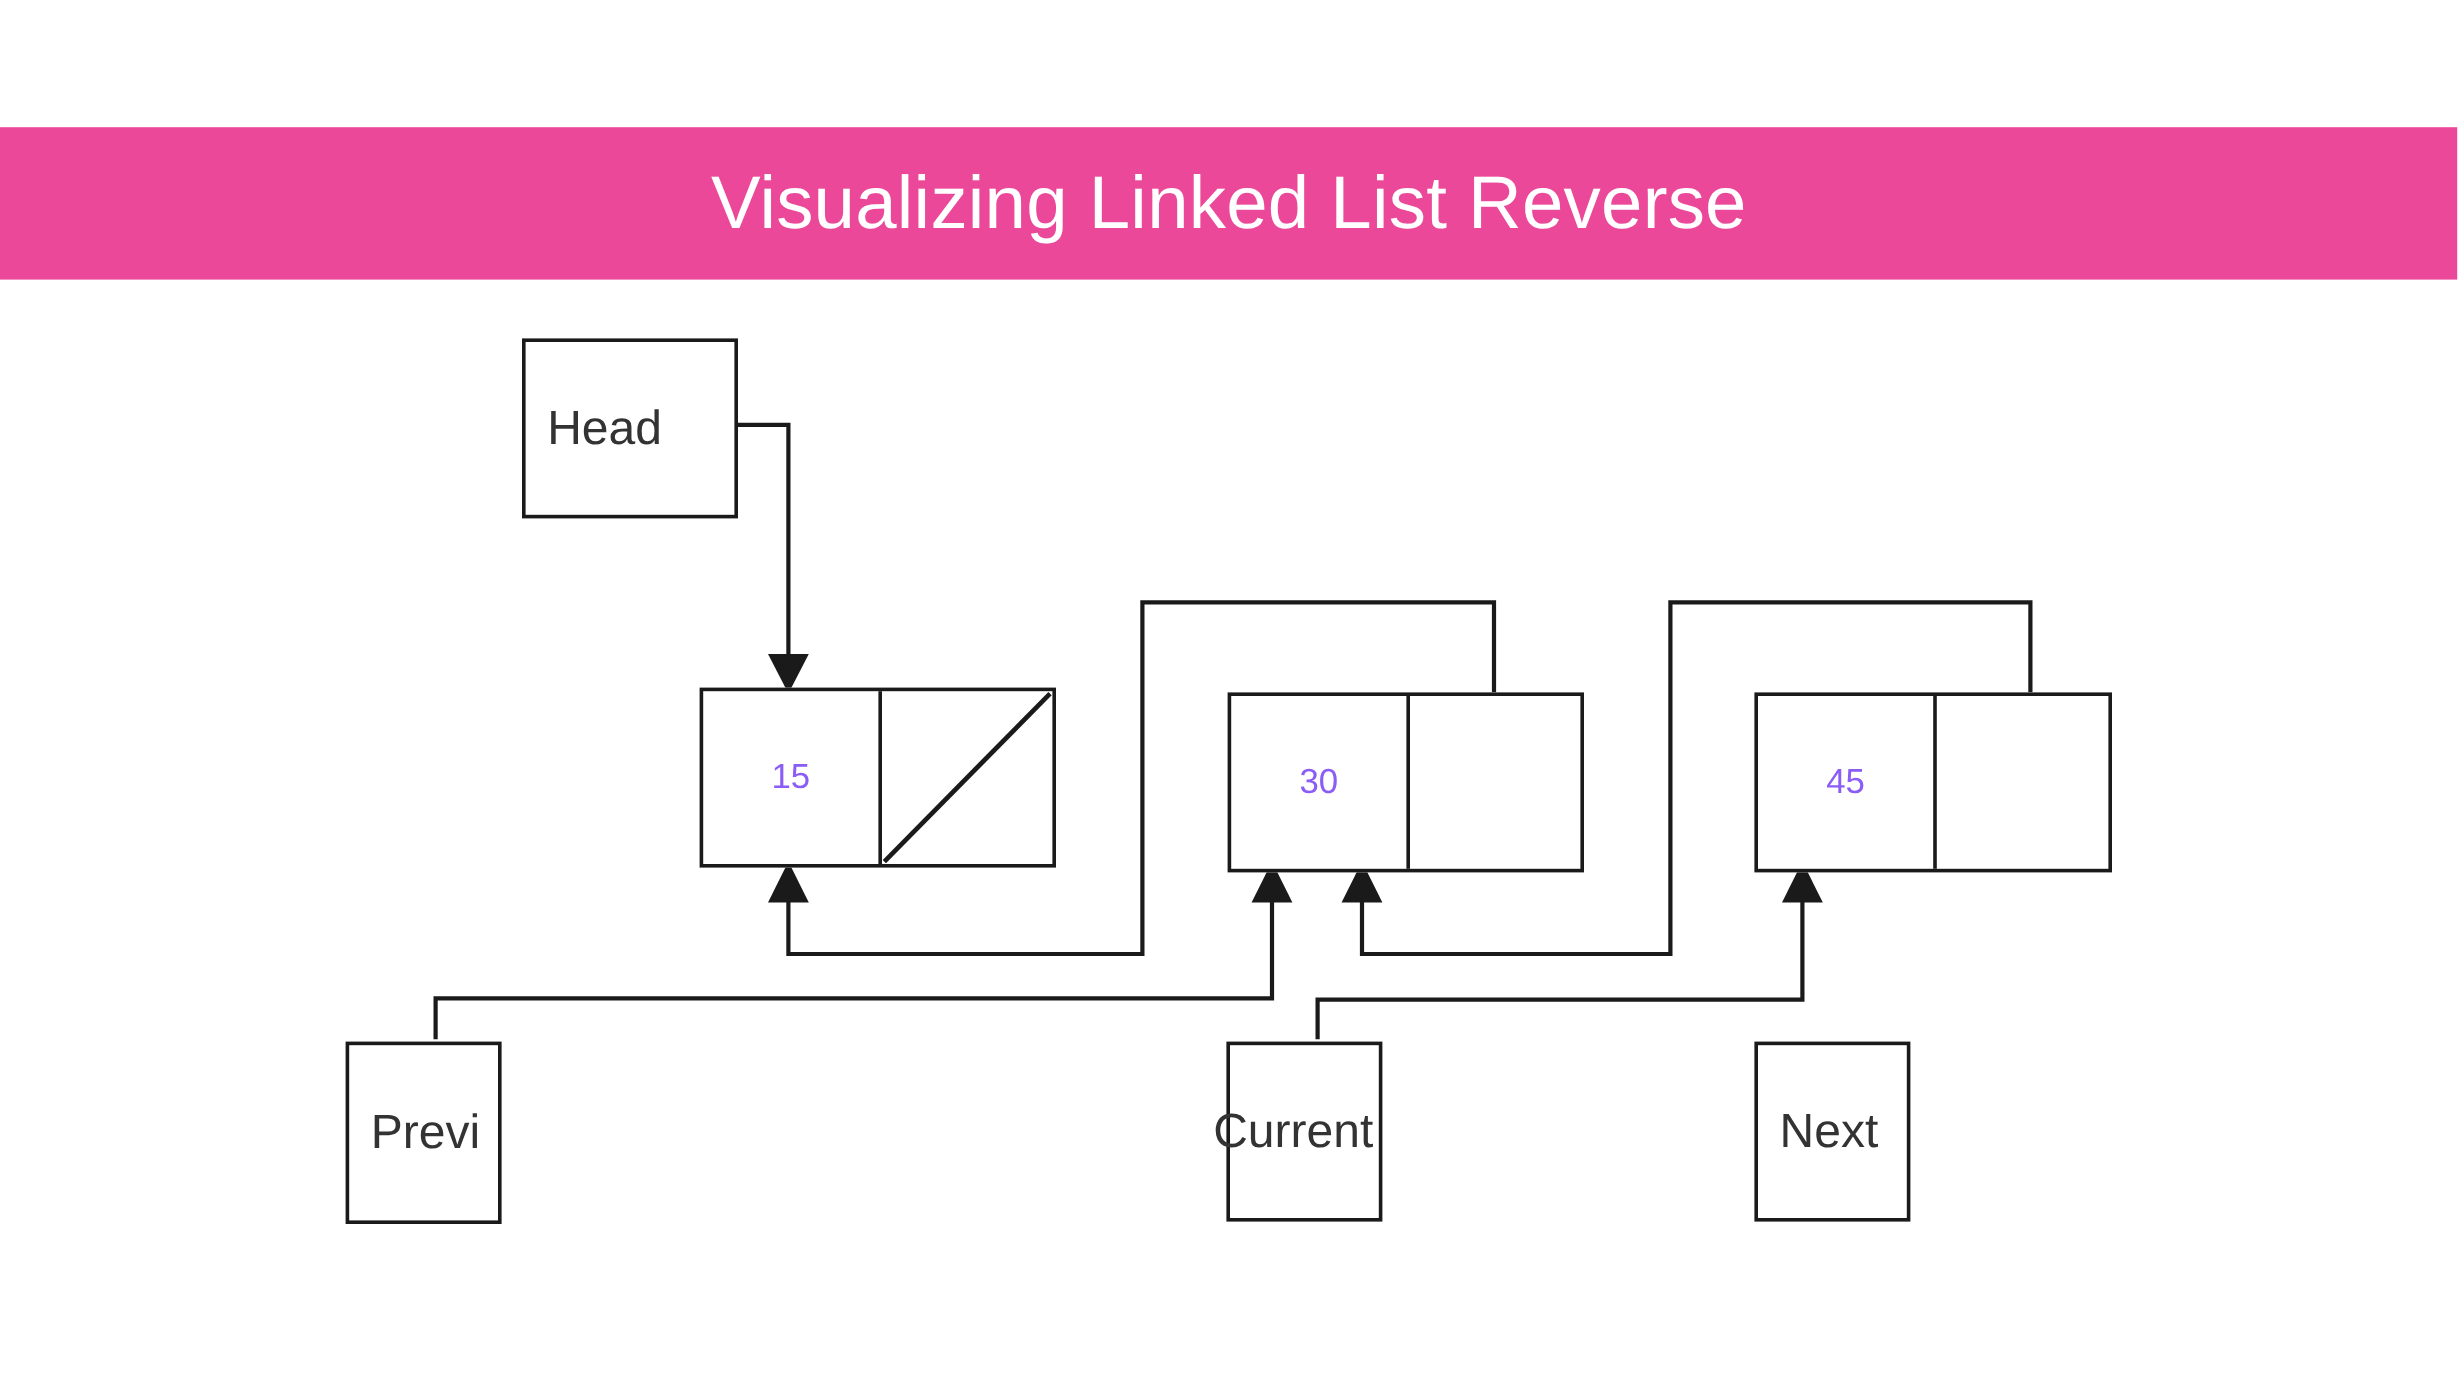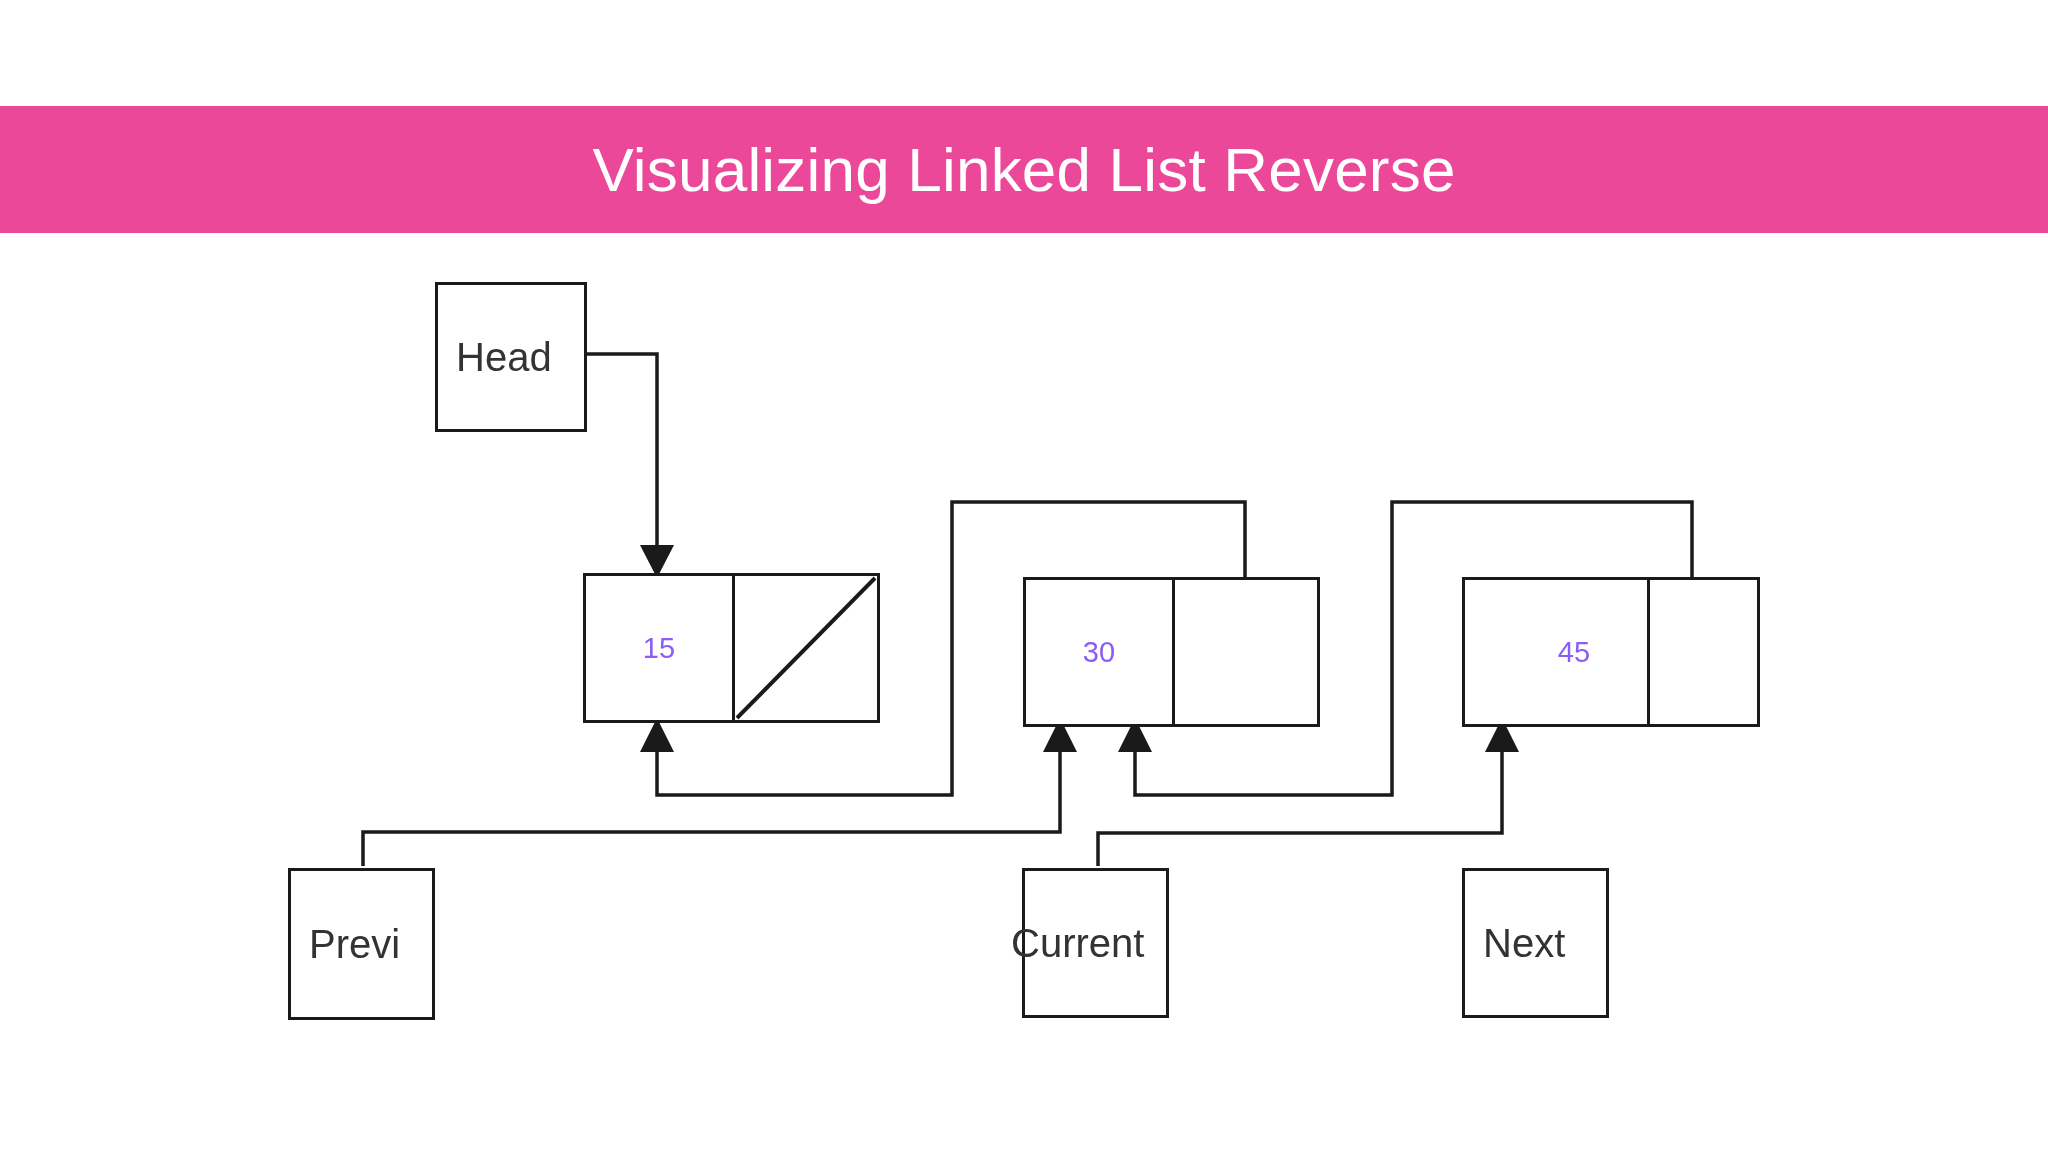--- a/index.html
+++ b/index.html
@@ -65,22 +65,22 @@
     justify-content: flex-start;
   }
   .box .box-label {
     font-size: 40px;
     color: #333333;
     white-space: nowrap;
     padding-left: 18px;
   }
 
   
-  .ref-box { width: 147px; height: 152px; }
-  .ref-box.head { width: 152px; height: 150px; text-align: center; }
+  .ref-box { width: 130px; height: 152px; }
+  .ref-box.head { width: 180px; height: 150px; text-align: center; }
   .ref-box .box-label { font-size: 40px; }
 
   
   .ref-box.overflow .box-label {
     padding-left: 0;
     margin-left: -14px;
   }
 
   
   .node {
@@ -174,21 +174,21 @@
           <line x1="2" y1="142" x2="143" y2="2" stroke="#1a1a1a" stroke-width="4"></line>
         </svg>
       </div>
     </div>
 
     <div class="node" style="left:1023px; top:577px; width:297px;">
       <div class="cell-data">30</div>
       <div class="cell-next"></div>
     </div>
 
-    <div class="node" style="left:1462px; top:577px; width:298px;padding-left:36px;">
+    <div class="node" style="left:1462px; top:577px; width:298px;">
       <div class="cell-data">45</div>
       <div class="cell-next"></div>
     </div>
 
     <div class="box ref-box" style="left:288px; top:868px;">
       <span class="box-label">Previ</span>
     </div>
 
     <div class="box ref-box" style="left:1462px; top:868px; height:150px;">
       <span class="box-label">Next</span>

